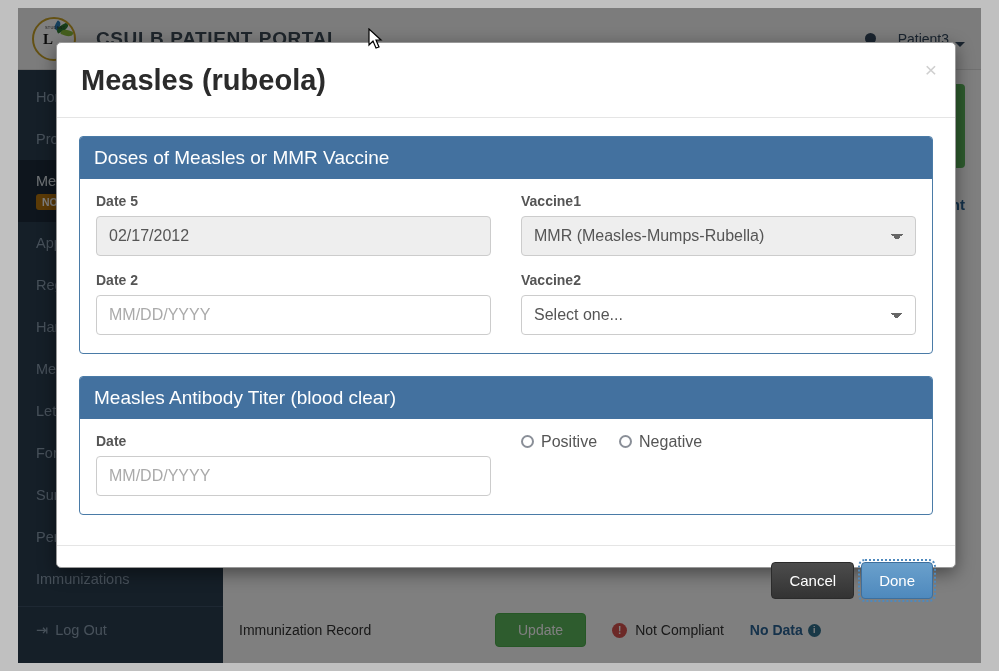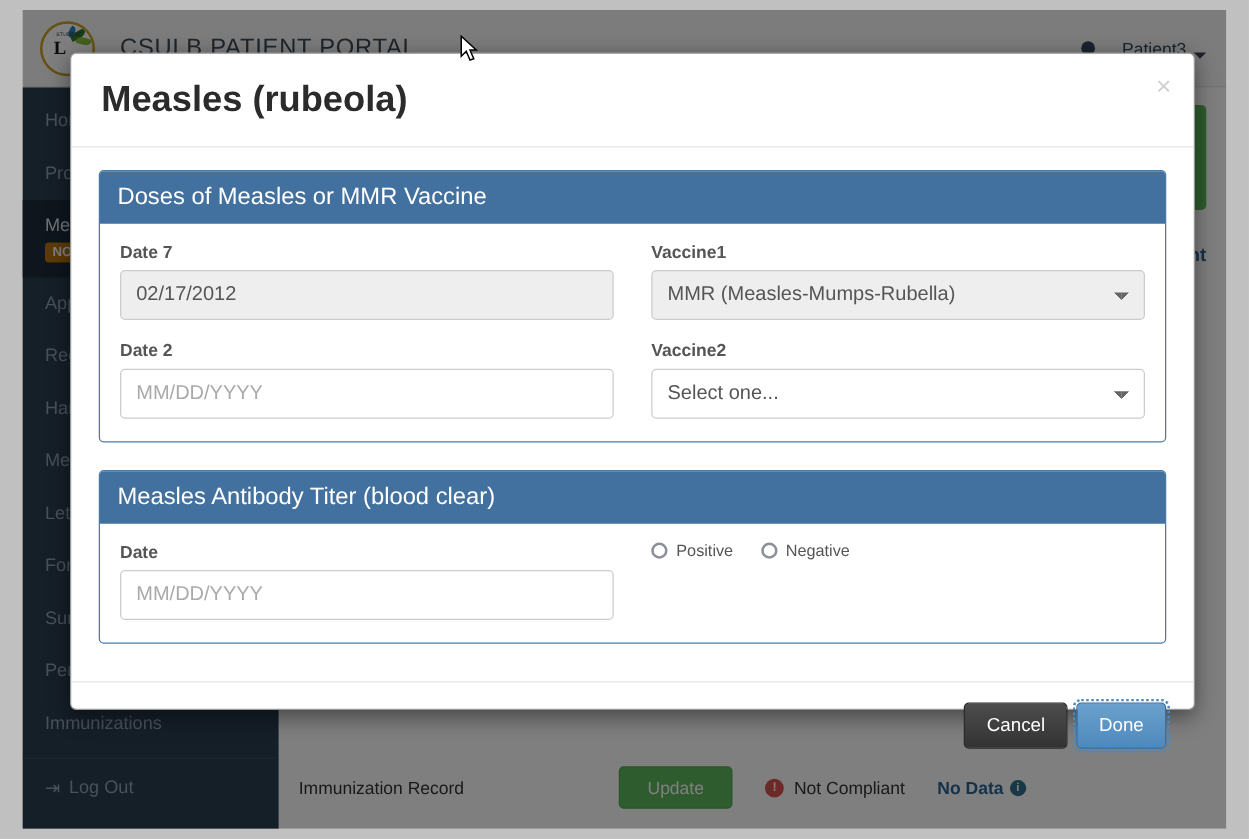--- a/index.html
+++ b/index.html
@@ -56,21 +56,21 @@
     font-family: "Liberation Serif", serif;
     letter-spacing: -1px;
   }
   .brand-logo .mini {
     position: absolute; left: 11px; top: 6px;
     font-size: 4px; color: #333; letter-spacing: .2px;
   }
   .brand-title {
     margin-left: 20px;
     font-size: 19px; letter-spacing: .6px;
-    color: #3c4a57; font-weight: 400;
+    color: #3c4a57; font-weight: 700;
   }
   .nav-right {
     margin-left: auto; padding-right: 16px;
     display: flex; align-items: center; gap: 22px;
     font-size: 14px; color: #34495e;
   }
   .nav-right .user { display: flex; align-items: flex-end; gap: 6px; }
   .nav-dot {
     width: 11px; height: 11px; border-radius: 50%;
     background: #34495e; display:inline-block;
@@ -232,21 +232,21 @@
 
   .result-line { display: flex; align-items: center; gap: 11px; margin-bottom: 9px; }
   .result-label { font-size: 14px; font-weight: bold; color: #555; }
   .btn-clear {
     background: #d9230f; color: #fff;
     border: 1px solid #b81e0d; border-radius: 3px;
     font-size: 12px; padding: 2px 8px;
     font-family: "Liberation Sans", sans-serif;
   }
   .radios { display: flex; gap: 22px; }
-  .radio-opt { display: flex; align-items: center; gap: 7px; font-size: 13px; color: #555; }
+  .radio-opt { display: flex; align-items: center; gap: 7px; font-size: 16px; color: #555; }
   .radio-mark {
     width: 13px; height: 13px; border-radius: 50%;
     border: 2px solid #8a8f98; background: #fff; flex: none;
   }
 
   .modal-footer {
     border-top: 1px solid #e5e5e5;
     padding: 16px 22px;
     display: flex; justify-content: flex-end; gap: 7px;
   }
@@ -370,21 +370,21 @@
   </div>
 
   <div class="modal-body">
 
     <div class="panel">
       <div class="panel-heading">Doses of Measles or MMR Vaccine</div>
       <div class="panel-body">
         <div class="row2">
           <div class="col">
             <div class="form-group">
-              <label class="ctl-label">Date 7</label>
+              <label class="ctl-label">Date 5</label>
               <input class="form-control readonlyish" type="text" readonly="" value="02/17/2012" style="">
             </div>
             <div class="form-group">
               <label class="ctl-label">Date 2</label>
               <input class="form-control" type="text" placeholder="MM/DD/YYYY" style="">
             </div>
           </div>
           <div class="col">
             <div class="form-group">
               <label class="ctl-label">Vaccine1</label>

